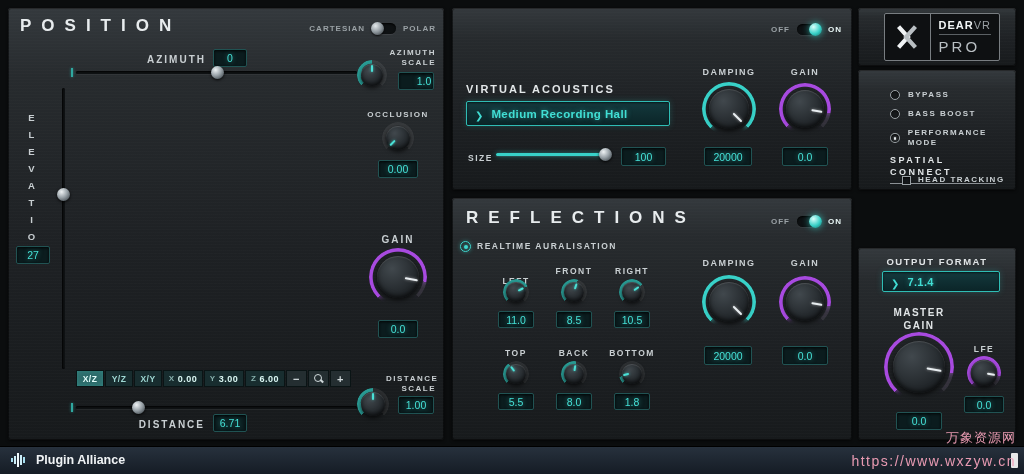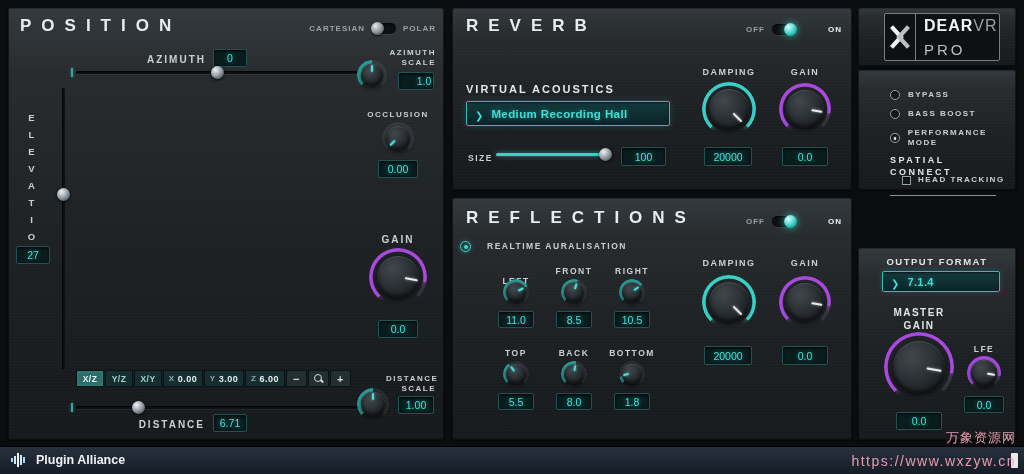--- a/index.html
+++ b/index.html
@@ -47,21 +47,21 @@
   .hs.caps::before, .hs.caps::after { content:""; position:absolute; top:3px; width:2px; height:9px; background:#2fa79f; box-shadow:0 0 3px rgba(47,167,159,.7); }
   .hs.caps::before { left:-5px; } .hs.caps::after { right:-5px; }
   .vs { position:absolute; width:14px; }
   .vs .track { position:absolute; top:0; bottom:0; left:6px; width:3px; border-radius:2px; background:#101315;
     box-shadow: inset 1px 0 2px rgba(0,0,0,.9); }
   .vs .thumb { left:1px; margin-top:-6px; }
 
   
   .swgroup { position:absolute; display:flex; align-items:center; gap:7px; }
   .swlabel { color:#9aa1a5; font-size:8px; font-weight:bold; letter-spacing:1px; }
-  .swlabel.lit { color:#e9f7f6;margin-left:25px; }
+  .swlabel.lit { color:#e9f7f6; }
   .switch { position:relative; width:24px; height:11px; border-radius:6px; background:#0e1113;
     box-shadow: inset 0 1px 2px rgba(0,0,0,.95), 0 1px 0 rgba(255,255,255,.06); }
   .switch .sthumb { position:absolute; top:-1px; width:13px; height:13px; border-radius:50%;
     background:radial-gradient(circle at 35% 30%, #e3e8ea, #8e979d 50%, #41474c 88%); box-shadow:0 1px 2px rgba(0,0,0,.75); }
   .switch.left .sthumb { left:-1px; }
   .switch.on .sthumb { right:-1px;
     background:radial-gradient(circle at 35% 30%, #d8fffb, #37cfc6 55%, #187a74 92%); box-shadow:0 0 7px rgba(55,207,198,.8); }
 
   
   .pad { position:absolute; background:linear-gradient(135deg,#1a4e53 0%, #113a3f 40%, #0b2a2e 100%);
@@ -102,21 +102,21 @@
   .radio-grey { width:10px; height:10px; border-radius:50%; border:1px solid #9aa1a5; position:relative; background:#16191b; box-shadow: inset 0 1px 2px rgba(0,0,0,.8); }
   .radio-grey.sel::after { content:""; position:absolute; inset:2.5px; border-radius:50%; background:#e9eef0; box-shadow:0 0 3px rgba(255,255,255,.7); }
   .chk { width:9px; height:9px; border:1px solid #9aa1a5; background:#14171a; box-shadow: inset 0 1px 2px rgba(0,0,0,.8); }
 
   .rowflex { position:absolute; display:flex; align-items:center; gap:8px; }
 
   
   .logobox { position:absolute; display:flex; border:1px solid #787d81; background:#0e1012; border-radius:2px; }
   .logobox .xcell { width:46px; display:flex; align-items:center; justify-content:center; border-right:1px solid #787d81; }
   .logobox .tcell { flex:1; display:flex; flex-direction:column; justify-content:center; padding:4px 8px; }
-  .brandline { font-size:16px; font-weight:bold; letter-spacing:1px; color:#f2f5f6; white-space:nowrap; }
+  .brandline { font-size:11px; font-weight:bold; letter-spacing:1px; color:#f2f5f6; white-space:nowrap; }
   .brandline .vr { color:#9aa0a4; font-weight:normal; }
   .logodiv { height:1px; background:#5b6064; margin:3px 0; }
   .protext { font-size:15px; letter-spacing:3px; color:#b9bfc3; }
 
   
   .bottombar { position:absolute; left:0; top:446px; width:1024px; height:28px;
     background:linear-gradient(180deg,#27313d,#151c25); border-top:1px solid #000; }
   .bbrand { position:absolute; left:10px; top:5px; display:flex; align-items:center; gap:8px; }
   .bbrand .txt { color:#f0f3f5; font-size:12.5px; font-weight:bold; }
   .notch { position:absolute; right:6px; top:6px; width:7px; height:15px; background:#e9e9e9; border-radius:1px; }
@@ -212,21 +212,20 @@
     <div class="lbl" style="left:378px;top:366px;width:50px;text-align:right;font-size:8px;">DISTANCE SCALE</div>
     <div class="knob" style="left:349px;top:380px;width:32px;height:32px;">
       <div class="ring dim" style="--c:#2a9d96;--deg:135deg;"></div>
       <div class="cap"></div>
       <div class="ptr teal" style="transform:rotate(0deg);"></div>
     </div>
     <div class="vbox" style="left:390px;top:388px;width:36px;height:18px;">1.00</div>
   </div>
 
   <div class="panel" style="left:452px;top:8px;width:400px;height:182px;">
-    <div class="panel-title" style="left:14px;top:8px;">REVERB</div>
     <div class="swgroup" style="right:10px;top:16px;">
       <span class="swlabel">OFF</span>
       <div class="switch on">
           <div class="sthumb"></div>
         </div>
       <span class="swlabel lit">ON</span>
     </div>
 
     <div class="lbl" style="left:14px;top:74px;font-size:11px;letter-spacing:2px;color:#e3e7e9;">VIRTUAL ACOUSTICS</div>
     <div class="dropdown" style="left:14px;top:93px;width:204px;height:25px;">
@@ -262,21 +261,21 @@
   <div class="panel" style="left:452px;top:198px;width:400px;height:242px;">
     <div class="panel-title" style="left:14px;top:10px;">REFLECTIONS</div>
     <div class="swgroup" style="right:10px;top:18px;">
       <span class="swlabel">OFF</span>
       <div class="switch on">
           <div class="sthumb"></div>
         </div>
       <span class="swlabel lit">ON</span>
     </div>
 
-    <div class="rowflex" style="left:8px;top:43px;gap:16px;">
+    <div class="rowflex" style="left:8px;top:43px;gap:6px;">
       <div class="radio-teal"></div>
       <span class="lbl" style="position:static;font-size:8.5px;">REALTIME AURALISATION</span>
     </div>
 
     <div class="lbl" style="left:39px;top:78px;width:50px;text-align:center;">LEFT</div>
     <div class="lbl" style="left:97px;top:68px;width:50px;text-align:center;">FRONT</div>
     <div class="lbl" style="left:155px;top:68px;width:50px;text-align:center;">RIGHT</div>
 
     <div class="knob" style="left:51px;top:81px;width:26px;height:26px;">
       <div class="ring dim" style="--c:#2a9d96;--deg:198deg;"></div>
@@ -361,21 +360,21 @@
       <span class="lbl" style="position:static;font-size:8px;">BYPASS</span>
     </div>
     <div class="rowflex" style="left:32px;top:39px;">
       <div class="radio-grey"></div>
       <span class="lbl" style="position:static;font-size:8px;">BASS BOOST</span>
     </div>
     <div class="rowflex" style="left:32px;top:58px;">
       <div class="radio-grey sel"></div>
       <span class="lbl" style="position:static;font-size:8px;">PERFORMANCE MODE</span>
     </div>
-    <div class="lbl" style="left:32px;top:85px;width:106px;font-size:9px;letter-spacing:2.5px;color:#e3e7e9;border-bottom:1px solid #8b9094;padding-bottom:17px;">SPATIAL CONNECT</div>
+    <div class="lbl" style="left:32px;top:85px;width:106px;font-size:9px;letter-spacing:2.5px;color:#e3e7e9;border-bottom:1px solid #8b9094;padding-bottom:5px;">SPATIAL CONNECT</div>
     <div class="rowflex" style="left:44px;top:105px;gap:7px;">
       <div class="chk"></div>
       <span class="lbl" style="position:static;font-size:8px;">HEAD TRACKING</span>
     </div>
   </div>
 
 
   <div class="panel" style="left:858px;top:248px;width:158px;height:192px;">
     <div class="lbl" style="left:0;top:8px;width:158px;text-align:center;font-size:9.5px;letter-spacing:1.5px;color:#e0e4e6;">OUTPUT FORMAT</div>
     <div class="dropdown" style="left:24px;top:23px;width:118px;height:21px;">

